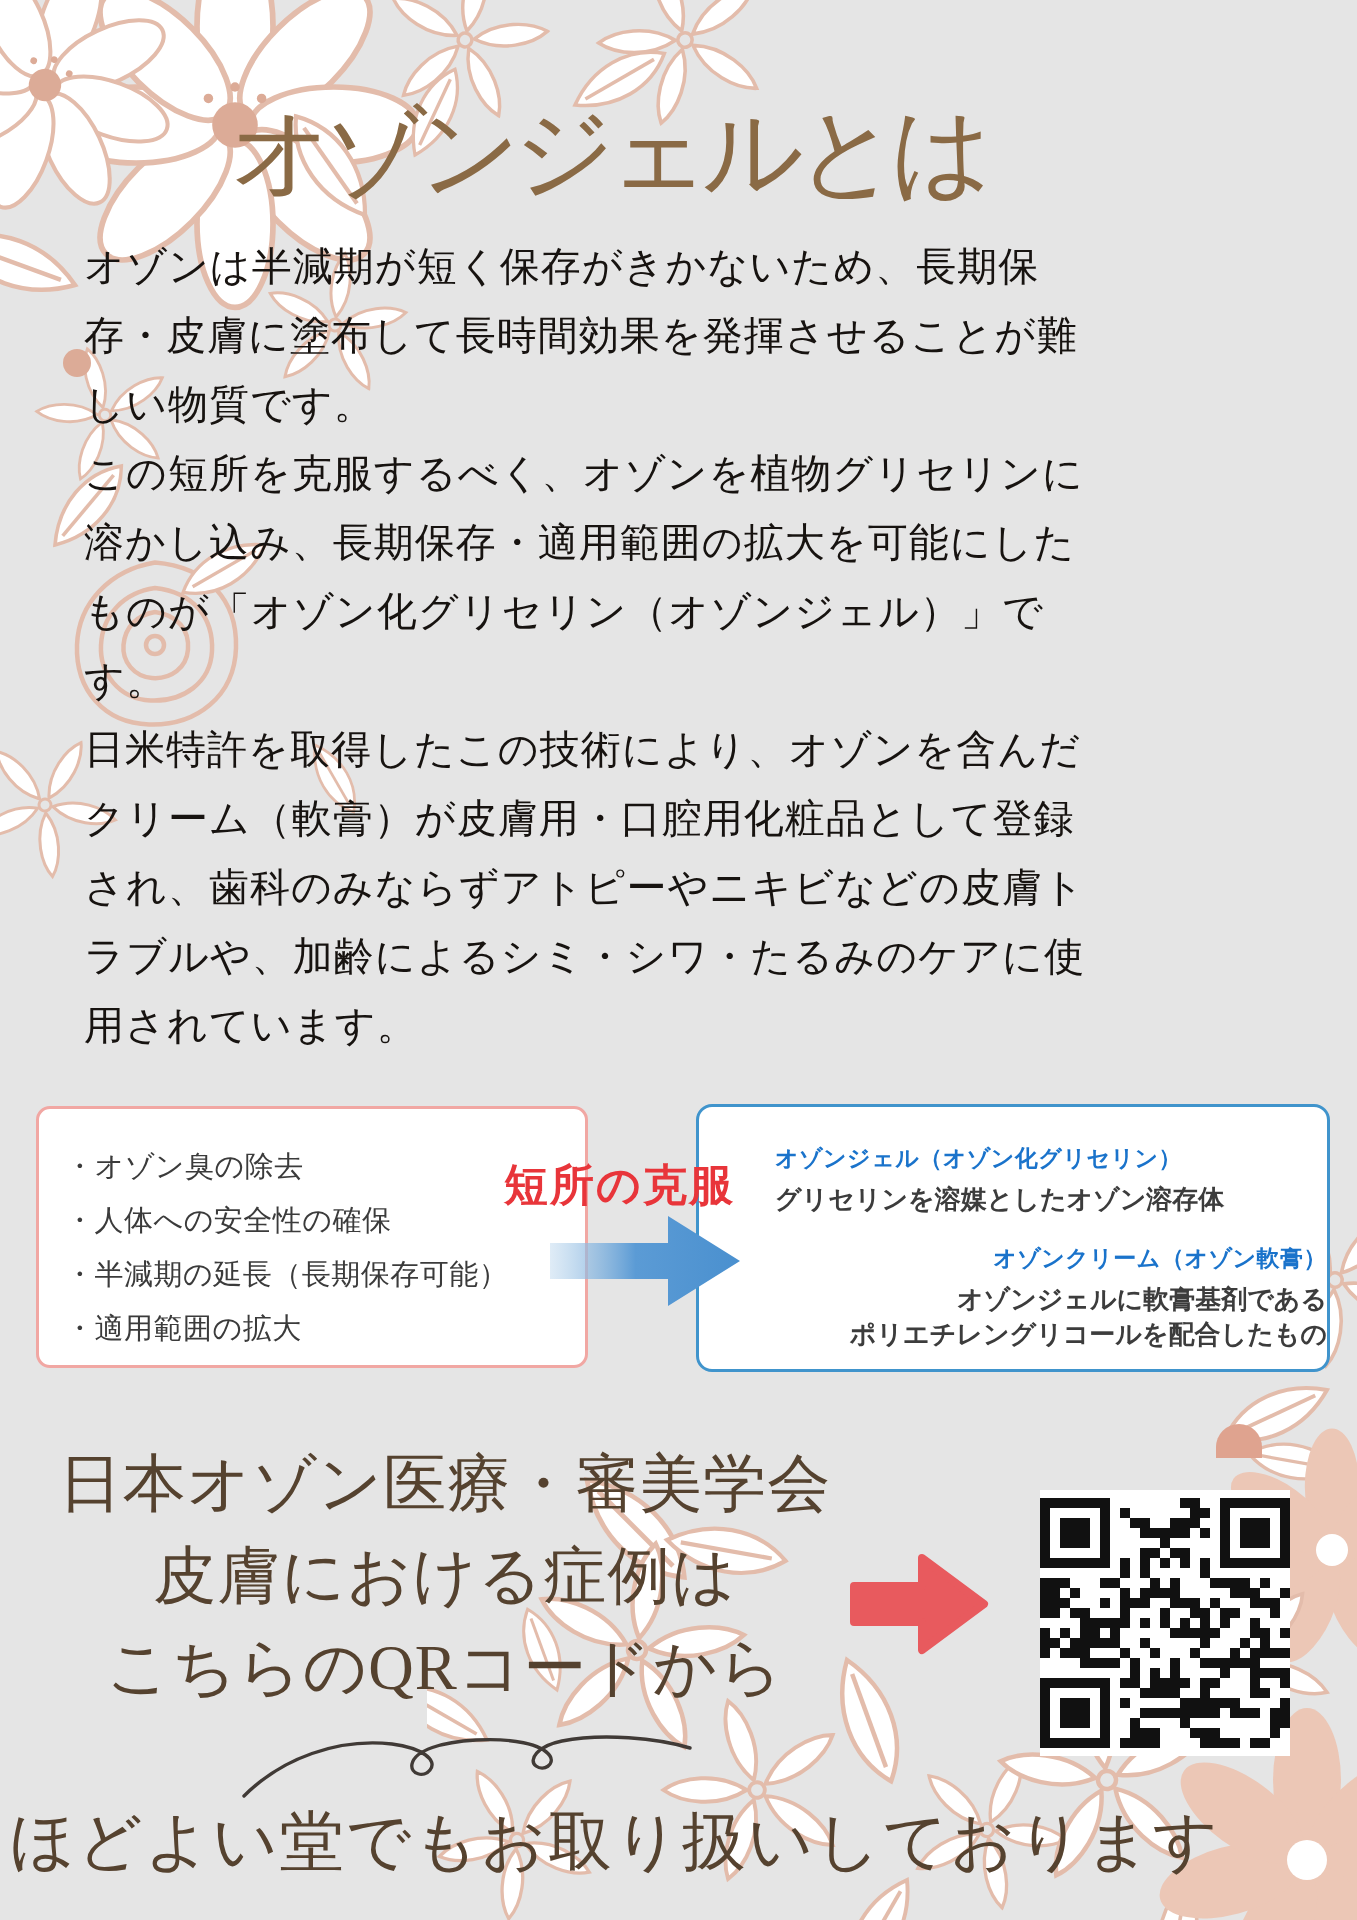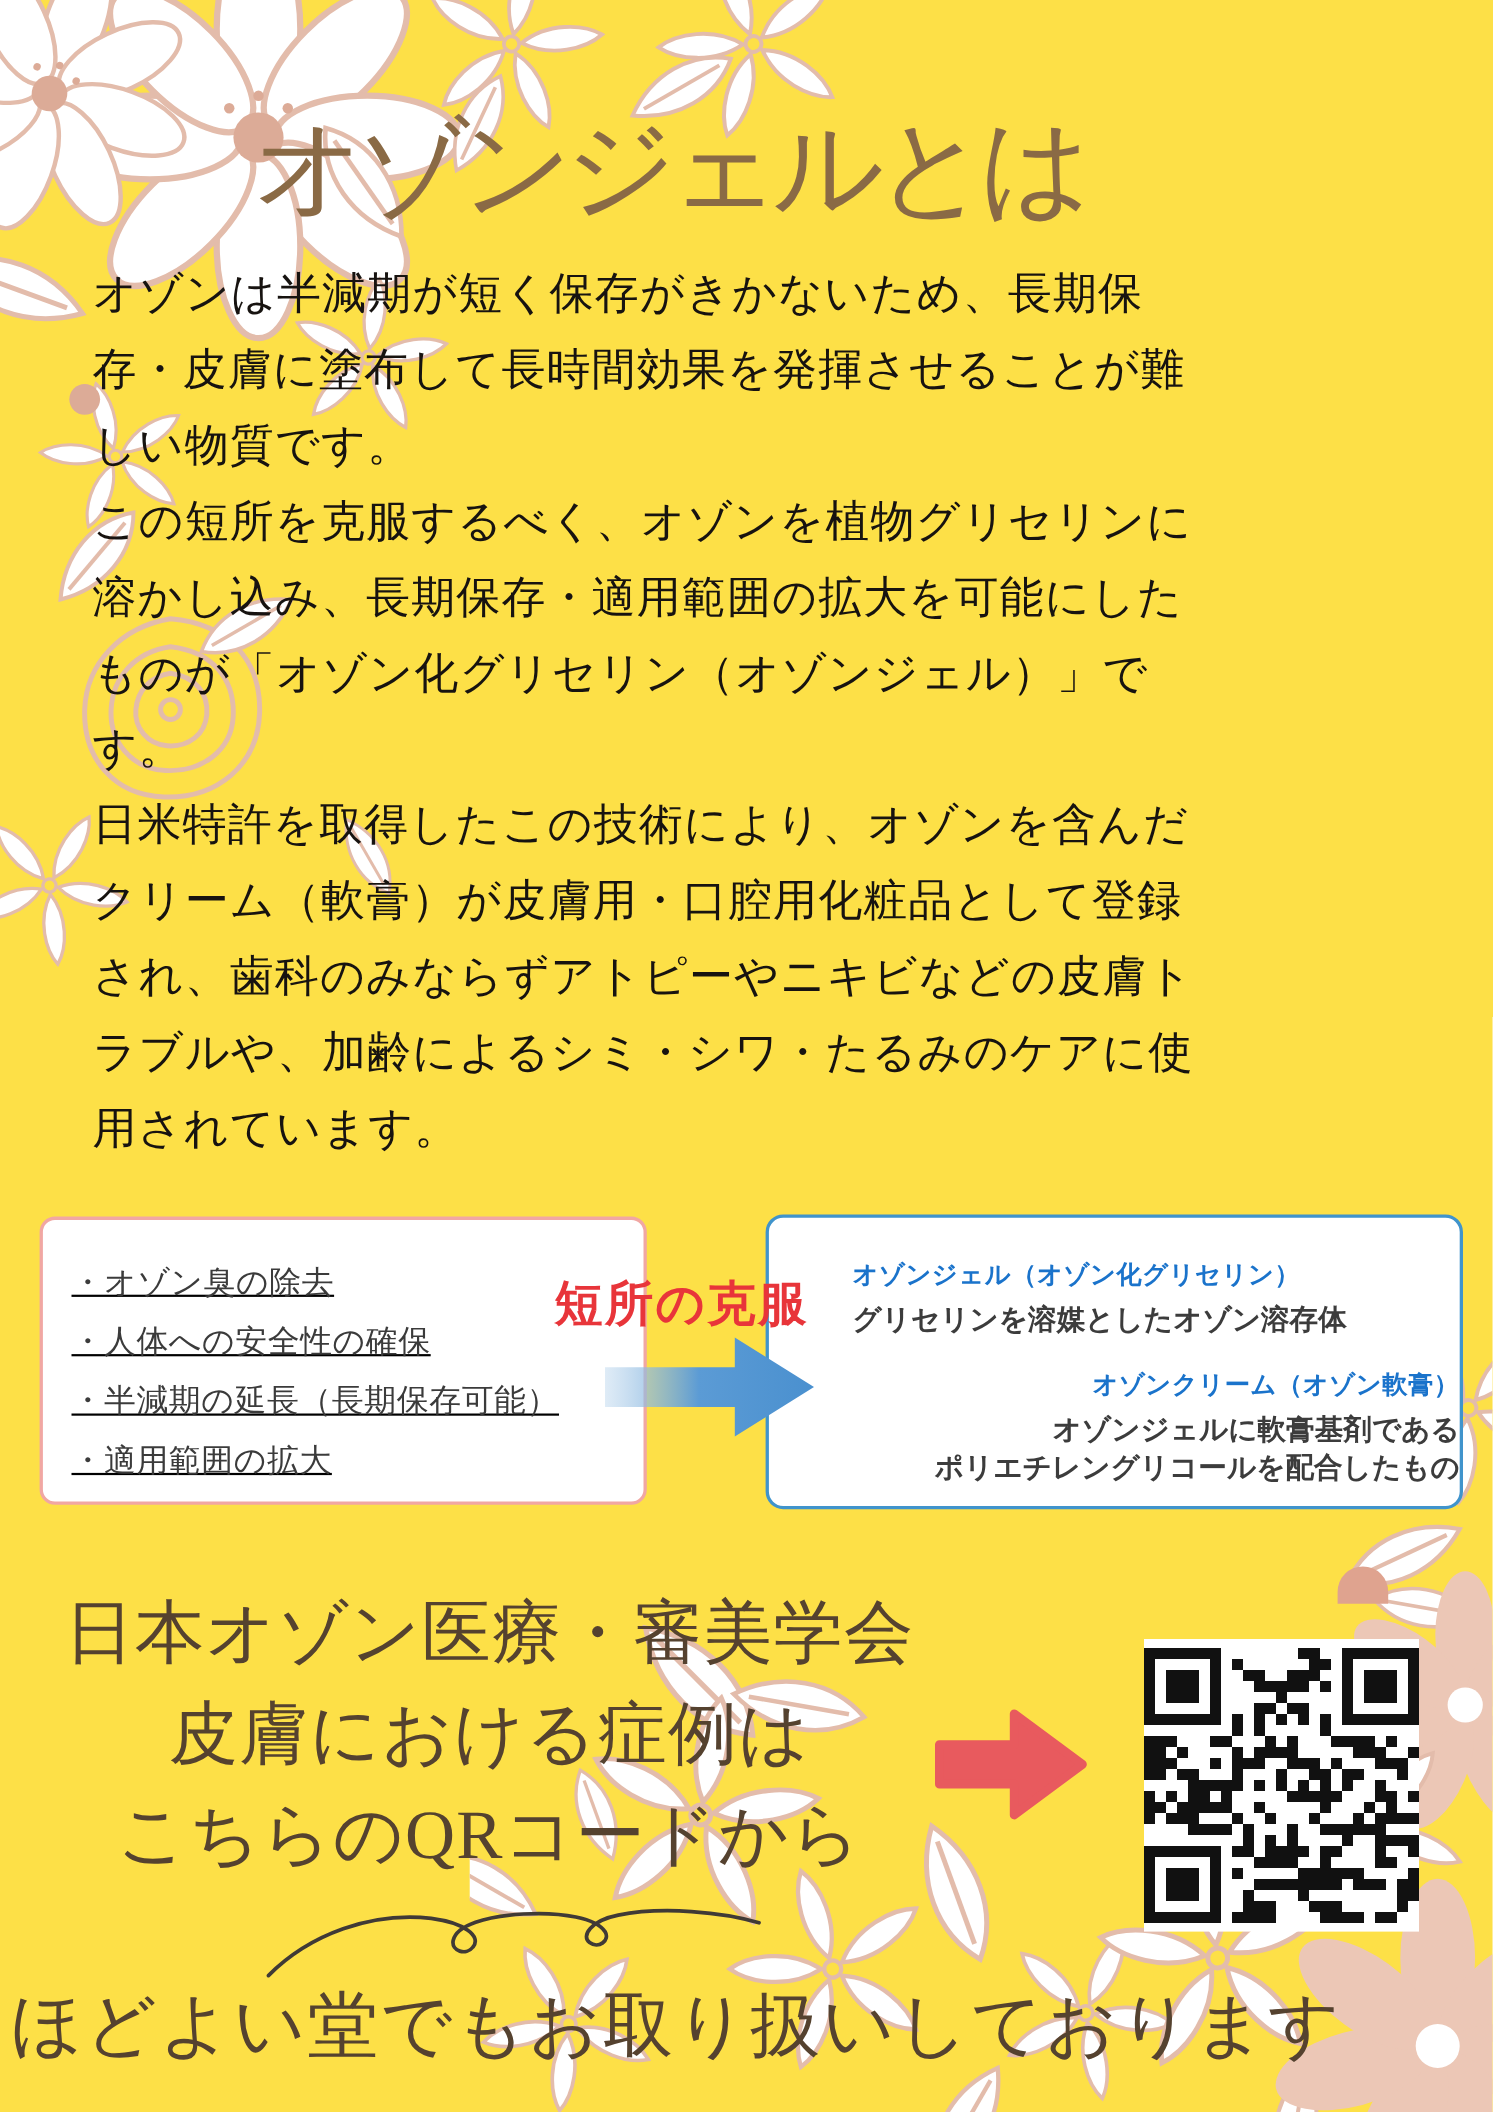--- a/index.html
+++ b/index.html
@@ -1,38 +1,37 @@
 <!DOCTYPE html>
 <html><head>
 <meta charset="utf-8">
 <style>
   html,body{margin:0;padding:0;background:#ffffff;}
   .page{
     position:relative; width:1357px; height:1920px; overflow:hidden;
-    background:#fde047; font-family:"Liberation Sans", sans-serif;
+    background:#e5e5e5; font-family:"Liberation Sans", sans-serif;
   }
   .floral{position:absolute; pointer-events:none;}
   .page-title{
     position:absolute; top:86px; left:0; width:1215px; text-align:center;
     font-size:100px; letter-spacing:-8px; color:#8a6a45; font-weight:500;
     font-family:"Liberation Sans", sans-serif; z-index:3;
   }
   .intro{
     position:absolute; top:232px; left:84px; width:1010px;
     font-family:"Liberation Serif", serif; font-size:40px; line-height:69px;
     color:#171310; white-space:pre-line; letter-spacing:1px; z-index:3;
   }
   .box{
     position:absolute; background:#ffffff; z-index:2; box-sizing:border-box;
   }
   .drawbacks-box{
     left:36px; top:1106px; width:552px; height:262px;
     border:3px solid #f1a7a3; border-radius:14px;
     padding:30px 0 0 26px;
-    text-decoration:underline;
   }
   .drawbacks-box .bullet{
     font-size:29px; color:#3b3b3b; line-height:54px; font-weight:500;
     letter-spacing:0.5px;
   }
   .products-box{
     left:696px; top:1104px; width:634px; height:268px;
     border:3.5px solid #4094cc; border-radius:16px;
     padding:36px 0 0 76px;
   }

